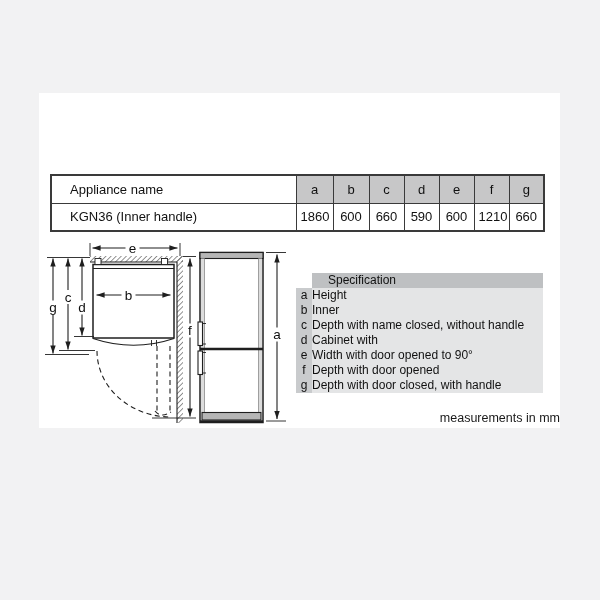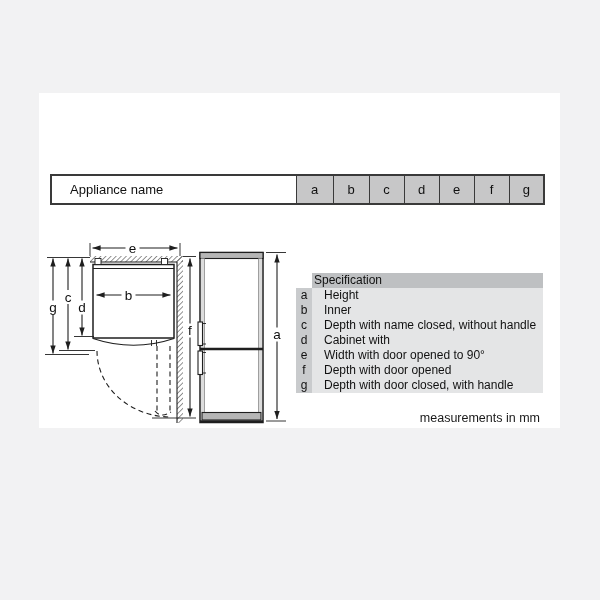--- a/index.html
+++ b/index.html
@@ -14,24 +14,24 @@
                     text-align:center;vertical-align:middle;line-height:18px;}
   .dims th{height:19px;}
   .dims .name{text-align:left;padding-left:18px;}
   .dims th.letter{background:#c7c7c8;}
 
   
   .spec{position:absolute;left:296px;top:273px;width:247px;font-size:12px;color:#111;}
   .spec-row{display:flex;height:15px;line-height:15px;}
   .spec-key{width:16px;background:#c9cbcd;text-align:center;flex:0 0 16px;}
   .spec-key.blank{background:transparent;}
-  .spec-label{flex:1;background:#e4e5e6;padding-left:12px;}
-  .spec-header{flex:1;background:#bec0c2;padding-left:2px;}
-
-  .mm-note{position:absolute;top:411px;right:60px;font-size:12.5px;color:#1a1a1a;}
+  .spec-label{flex:1;background:#e4e5e6;padding-left:0;}
+  .spec-header{flex:1;background:#bec0c2;padding-left:16px;}
+
+  .mm-note{position:absolute;top:411px;right:40px;font-size:12.5px;color:#1a1a1a;}
 
   
   svg.diagram{position:absolute;left:0;top:0;width:600px;height:600px;}
   .s{stroke:#1f1f1f;stroke-width:1.1;fill:none;}
   .thin{stroke-width:0.9;}
   .bold{stroke-width:1.5;}
   .xbold{stroke-width:2.4;}
   .dash{stroke-dasharray:5 3.5;}
   .wfill{fill:#ffffff;}
   .gray{fill:#b6b6b6;}
@@ -59,20 +59,30 @@
     <tbody>
         <tr>
       <th class="name">Appliance name</th>
       <th class="letter">a</th>
       <th class="letter">b</th>
       <th class="letter">c</th>
       <th class="letter">d</th>
       <th class="letter">e</th>
       <th class="letter">f</th>
       <th class="letter">g</th>
+    </tr>
+    <tr>
+      <td class="name">KGN36 (Inner handle)</td>
+      <td>1860</td>
+      <td>600</td>
+      <td>660</td>
+      <td>590</td>
+      <td>600</td>
+      <td>1210</td>
+      <td>660</td>
     </tr>
   </tbody>
     </table>
 
   <svg class="diagram" viewBox="0 0 600 600">
     <defs>
       <marker id="arw" viewBox="0 0 10 10" refX="9.5" refY="5" markerWidth="9" markerHeight="9" markerUnits="userSpaceOnUse" orient="auto-start-reverse">
         <path d="M0.5,2 L9.5,5 L0.5,8 Z" fill="#1f1f1f"></path>
       </marker>
       <pattern id="hatch" patternUnits="userSpaceOnUse" width="3.6" height="3.6" patternTransform="rotate(45)">

